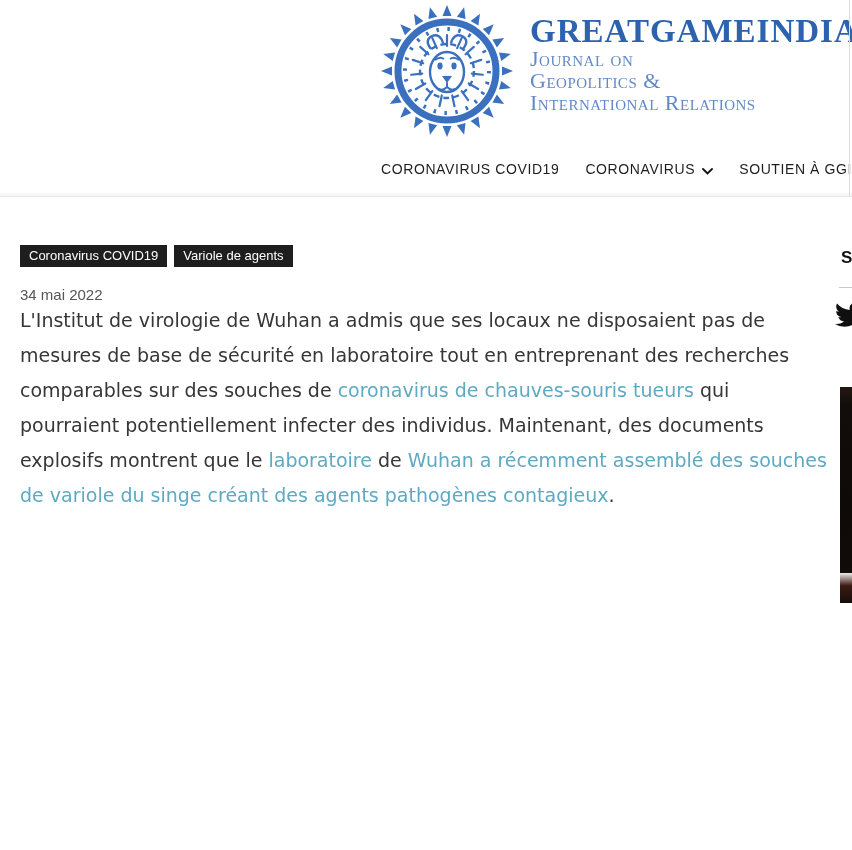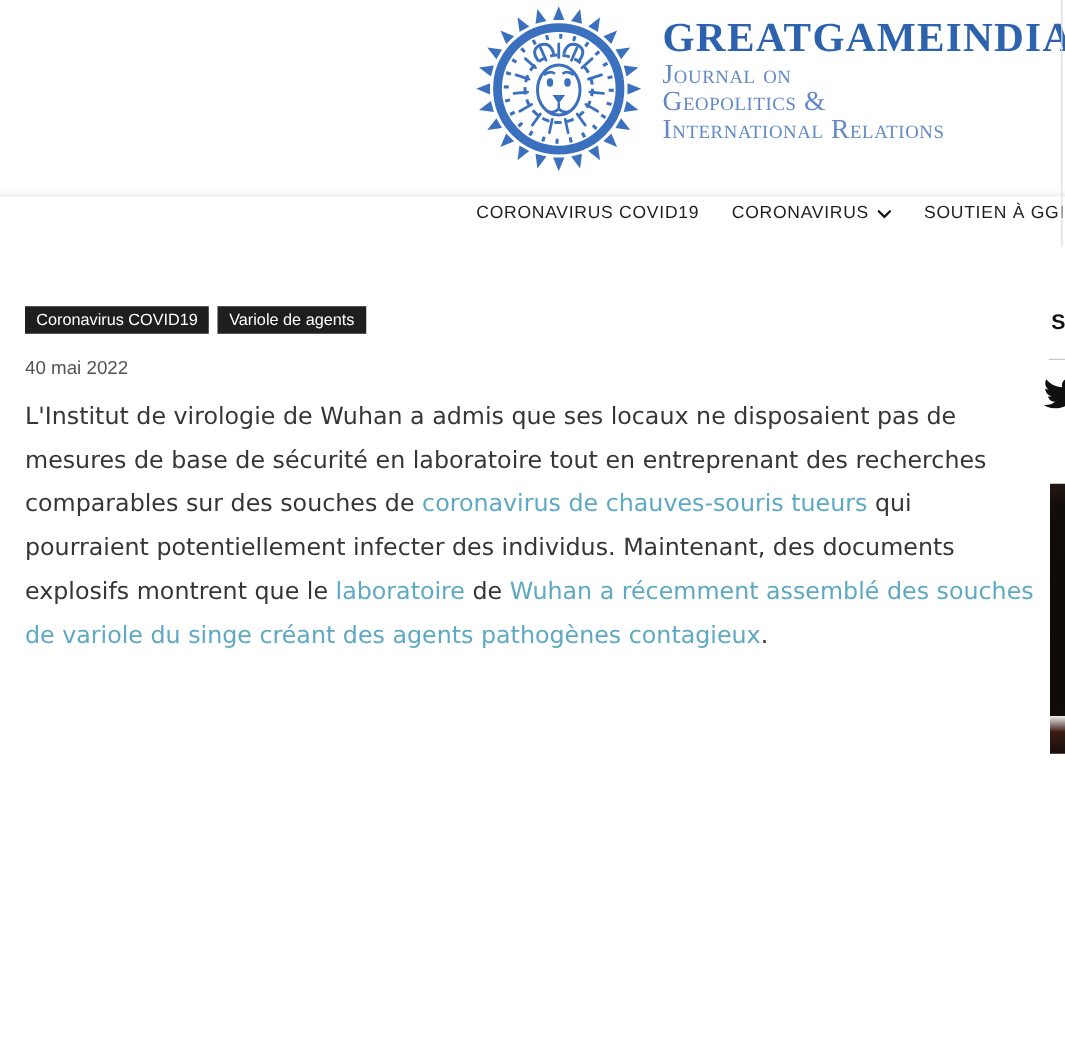--- a/index.html
+++ b/index.html
@@ -7,21 +7,21 @@
   body {
     position:relative;
     width:852px; height:850px;
     overflow:hidden;
     background:#ffffff;
     font-family:"Liberation Sans", sans-serif;
   }
 
   
   .header {
-    position:absolute; top:0; left:0; width:852px; height:157px;
+    position:absolute; top:0; left:0; width:852px; height:197px;
     background:#ffffff;
     text-decoration:underline;
   }
   .header-shadow {
     position:absolute; left:0; bottom:0; width:852px; height:5px;
     background:linear-gradient(to bottom, rgba(0,0,0,0) 0%, rgba(0,0,0,0.05) 80%, rgba(0,0,0,0.10) 100%);
   }
   .header-right-border {
     position:absolute; top:0; left:849px; width:1px; height:197px;
     background:#dcdcdc;
@@ -69,21 +69,21 @@
   }
   .headline {
     margin-top:21px; width:782px;
     font-size:41px; line-height:54px; font-weight:500;
     letter-spacing:-0.3px; color:#222222;
   }
   .article-date {
     margin-top:19px; font-size:15px; color:#555555;
   }
   .body-text {
-    margin-top:13px; width:812px;
+    width:812px;
     font-family:"DejaVu Sans", sans-serif;
     font-size:19px; line-height:35px; color:#363636;
   }
   .body-link { color:#5ea9c3; text-decoration:none; cursor:pointer; }
 
   
   .sidebar-heading {
     position:absolute; left:841px; top:248px;
     font-size:17px; font-weight:bold; color:#111111; letter-spacing:1px;
     white-space:nowrap;
@@ -210,21 +210,21 @@
 </div>
 
 <div class="article">
 
   <div class="badges">
     <a class="badge">Coronavirus COVID19</a>
     <a class="badge">Variole de agents</a>
   </div>
 
 
-  <div class="article-date">40 mai 2022</div>
+  <div class="article-date">34 mai 2022</div>
 
   <p class="body-text"><span>L'Institut de virologie de Wuhan a admis que ses locaux ne disposaient pas de mesures de base de sécurité en laboratoire tout en entreprenant des recherches comparables sur des souches de </span><a class="body-link">coronavirus de chauves-souris tueurs</a><span> qui pourraient potentiellement infecter des individus. Maintenant, des documents explosifs montrent que le </span><a class="body-link">laboratoire</a><span> de </span><a class="body-link">Wuhan a récemment assemblé des souches de variole du singe créant des agents pathogènes contagieux</a><span>.</span></p>
 </div>
 
 <div class="sidebar-heading">S</div>
 <div class="sidebar-divider"></div>
 <a class="sidebar-social">
   <svg width="30" height="25" viewBox="0 0 24 20" fill="#0f0f0f">
     <path d="M23.953 2.57a10 10 0 01-2.825.775A4.958 4.958 0 0023.291.622a9.99 9.99 0 01-3.127 1.195A4.92 4.92 0 0011.78 6.3C7.69 6.095 4.067 4.13 1.64 1.162a4.822 4.822 0 00-.666 2.475c0 1.71.87 3.213 2.188 4.096a4.904 4.904 0 01-2.228-.616v.06a4.923 4.923 0 003.946 4.827 4.996 4.996 0 01-2.212.085 4.936 4.936 0 004.604 3.417A9.867 9.867 0 011.17 17.61c-.39 0-.779-.023-1.17-.067a13.995 13.995 0 007.557 2.209c9.053 0 13.998-7.496 13.998-13.985 0-.21 0-.42-.015-.63a9.935 9.935 0 002.46-2.548l-.047-.02z"></path>
   </svg>

